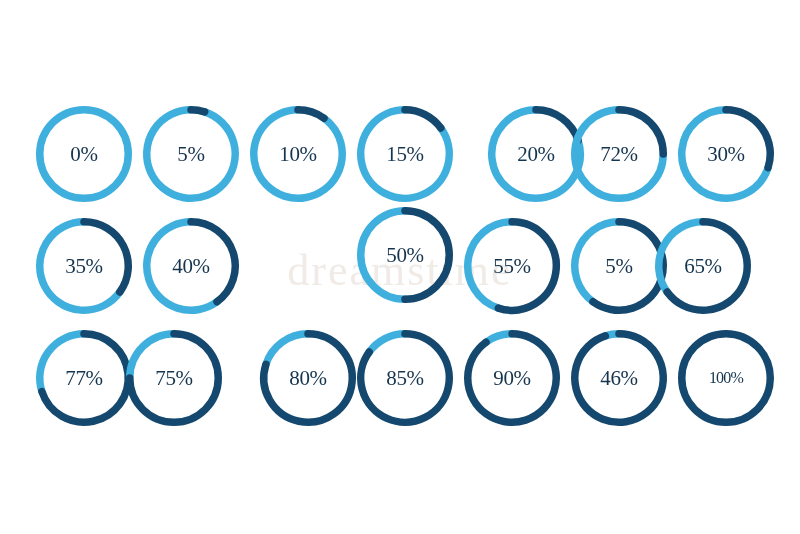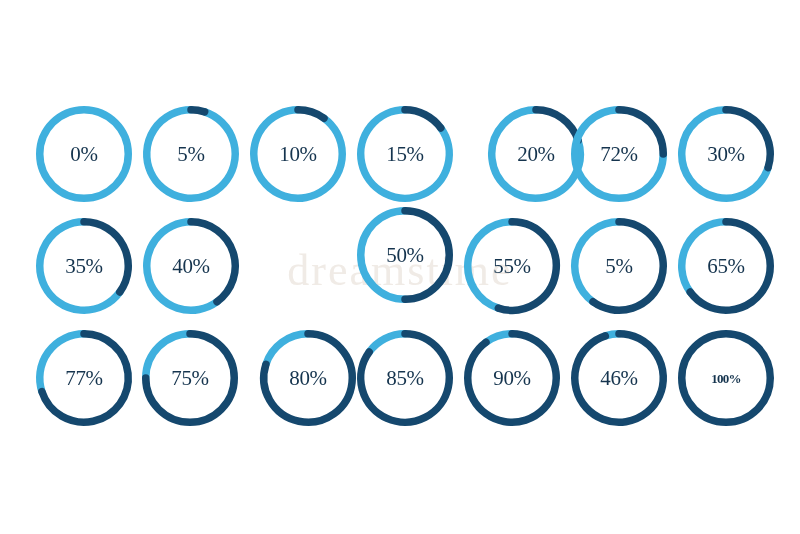--- a/index.html
+++ b/index.html
@@ -70,21 +70,21 @@
     align-items: center;
     justify-content: center;
     font-family: "Liberation Serif", "DejaVu Serif", serif;
     font-size: 21px;
     line-height: 1;
     color: #15344e;
     letter-spacing: -0.3px;
     white-space: nowrap;
     pointer-events: none;
   }
-  .gauge-label.wide { font-size: 13px; letter-spacing: -0.8px; font-weight: bold; }
+  .gauge-label.wide { font-size: 16px; letter-spacing: -0.8px; }
 </style>
 </head>
 <body>
 
 <div id="stage" style="background: rgb(255, 255, 255);">
 
   <div id="watermark" style="color: rgb(240, 235, 230);">dreamstime</div>
 
   <div id="grid">
       <div class="gauge" style="left: 36px; top: 106px;">
@@ -163,35 +163,35 @@
         </svg>
         <div class="gauge-label">55%</div>
       </div>
       <div class="gauge" style="left: 571px; top: 218px;">
         <svg viewBox="0 0 96 96">
           <path d="M 21.99 83.80 A 44.25 44.25 0 0 1 48.00 3.75" fill="none" stroke="#3fb0de" stroke-width="7.5" stroke-linecap="round"></path>
           <path d="M 48.00 3.75 A 44.25 44.25 0 1 1 21.99 83.80" fill="none" stroke="#15486e" stroke-width="7.5" stroke-linecap="round"></path>
         </svg>
         <div class="gauge-label">5%</div>
       </div>
-      <div class="gauge" style="left: 678px; top: 218px;">
+      <div class="gauge" style="left: 655px; top: 218px;">
         <svg viewBox="0 0 96 96">
           <path d="M 12.20 74.01 A 44.25 44.25 0 0 1 48.00 3.75" fill="none" stroke="#3fb0de" stroke-width="7.5" stroke-linecap="round"></path>
           <path d="M 48.00 3.75 A 44.25 44.25 0 1 1 12.20 74.01" fill="none" stroke="#15486e" stroke-width="7.5" stroke-linecap="round"></path>
         </svg>
         <div class="gauge-label">65%</div>
       </div>
       <div class="gauge" style="left: 36px; top: 330px;">
         <svg viewBox="0 0 96 96">
           <path d="M 5.92 61.67 A 44.25 44.25 0 0 1 48.00 3.75" fill="none" stroke="#3fb0de" stroke-width="7.5" stroke-linecap="round"></path>
           <path d="M 48.00 3.75 A 44.25 44.25 0 1 1 5.92 61.67" fill="none" stroke="#15486e" stroke-width="7.5" stroke-linecap="round"></path>
         </svg>
         <div class="gauge-label">77%</div>
       </div>
-      <div class="gauge" style="left: 142px; top: 330px;">
+      <div class="gauge" style="left: 126px; top: 330px;">
         <svg viewBox="0 0 96 96">
           <path d="M 3.75 48.00 A 44.25 44.25 0 0 1 48.00 3.75" fill="none" stroke="#3fb0de" stroke-width="7.5" stroke-linecap="round"></path>
           <path d="M 48.00 3.75 A 44.25 44.25 0 1 1 3.75 48.00" fill="none" stroke="#15486e" stroke-width="7.5" stroke-linecap="round"></path>
         </svg>
         <div class="gauge-label">75%</div>
       </div>
       <div class="gauge" style="left: 260px; top: 330px;">
         <svg viewBox="0 0 96 96">
           <path d="M 5.92 34.33 A 44.25 44.25 0 0 1 48.00 3.75" fill="none" stroke="#3fb0de" stroke-width="7.5" stroke-linecap="round"></path>
           <path d="M 48.00 3.75 A 44.25 44.25 0 1 1 5.92 34.33" fill="none" stroke="#15486e" stroke-width="7.5" stroke-linecap="round"></path>

